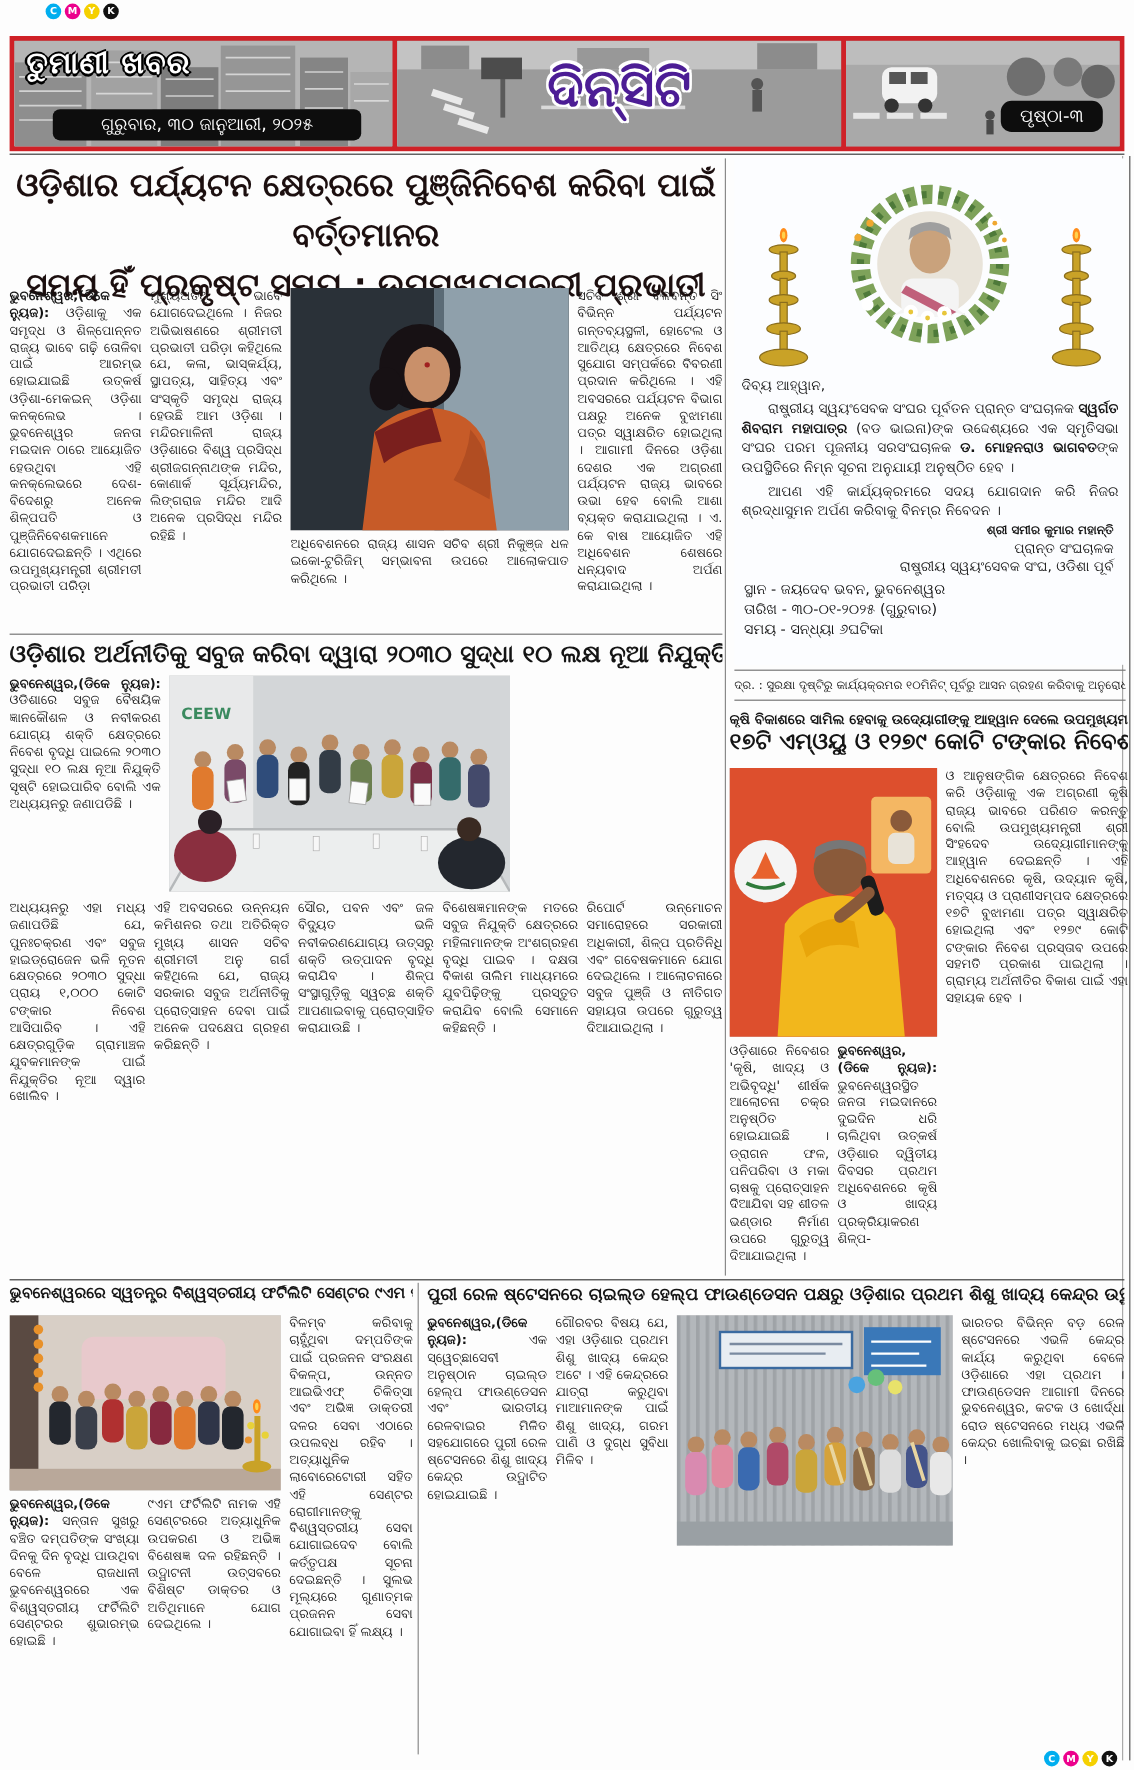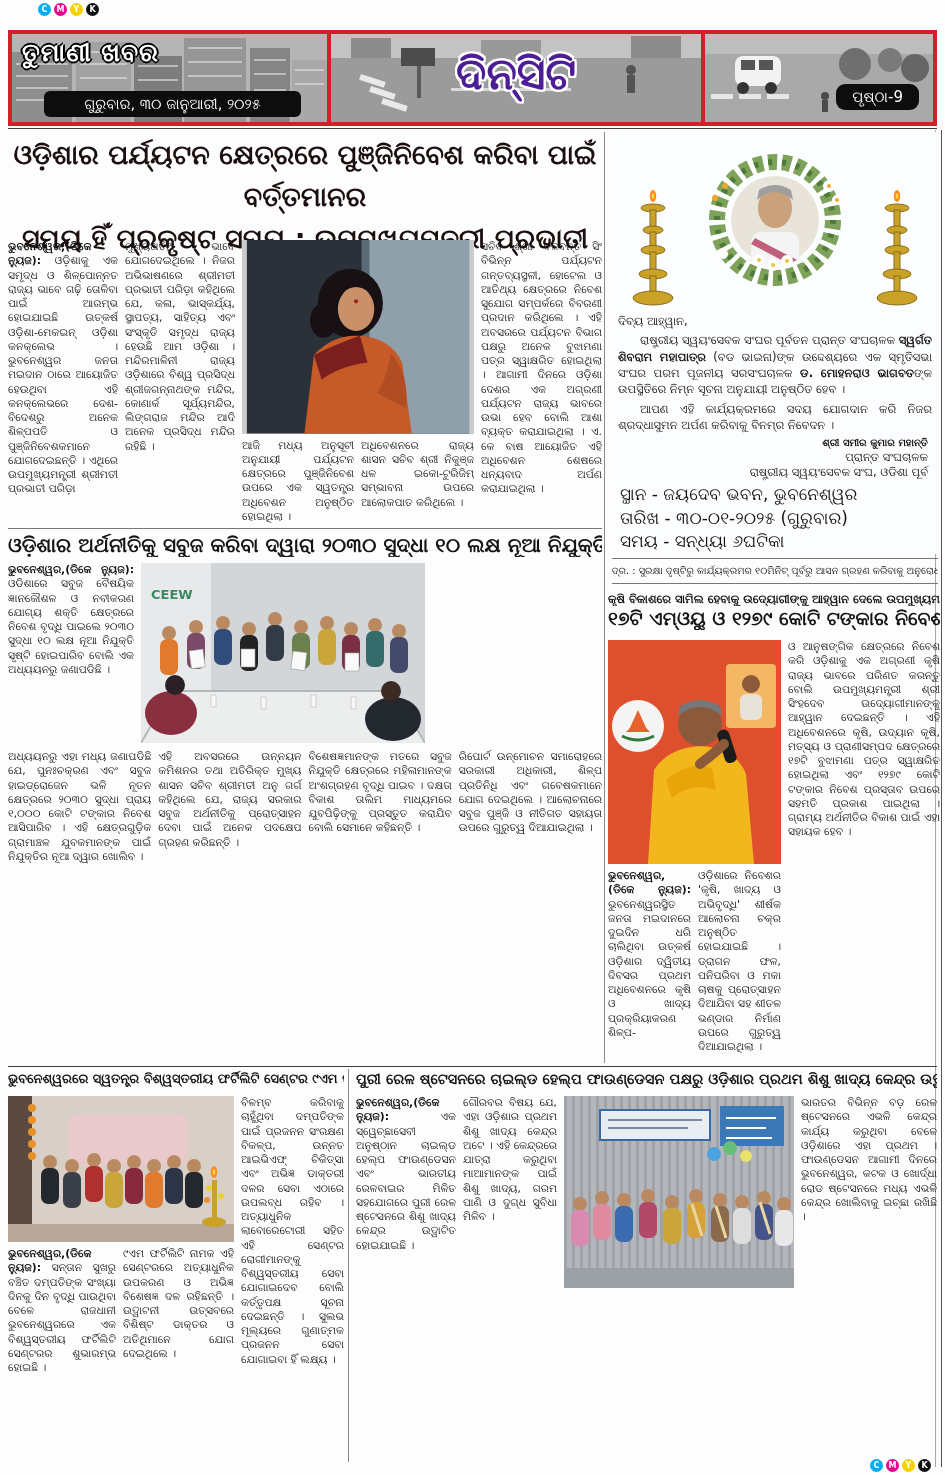--- a/index.html
+++ b/index.html
@@ -47,21 +47,21 @@
   .photo{display:block;background:#ccc;}
   
   .obit{position:absolute;left:612px;top:132px;width:326px;height:422px;background:#fcfdff;overflow:hidden;}
   .obit-title{text-align:center;font-weight:bold;font-size:19px;margin-top:2px;}
   .obit-visual{display:flex;align-items:flex-end;justify-content:center;gap:6px;margin-top:2px;}
   .obit p{margin:3px 6px;font-size:11.5px;line-height:1.42;text-align:justify;}
   .indent{text-indent:22px;}
   .sig{text-align:right;margin:2px 10px;line-height:1.35;}
   .sig .name{font-weight:bold;font-size:10px;}
   .sig div{font-size:11.5px;}
-  .detail{font-size:17px;margin:0 8px;line-height:1.4;}
+  .detail{font-size:12px;margin:0 8px;line-height:1.4;}
   .obit-note{position:absolute;left:612px;top:558px;width:326px;height:24px;border-top:1px solid #777;
              border-bottom:1px solid #777;font-size:9.8px;display:flex;align-items:center;justify-content:center;
              white-space:nowrap;overflow:hidden;}
 </style>
 </head>
 <body>
 
 <div class="page">
 
   <svg width="0" height="0" style="position:absolute">
@@ -135,21 +135,21 @@
         <circle cx="38" cy="54" r="6" fill="#333"></circle>
           <circle cx="66" cy="54" r="6" fill="#333"></circle>
         <g fill="#e6e6e6">
             <rect x="6" y="60" width="22" height="5"></rect>
             <rect x="34" y="60" width="22" height="5"></rect>
             <rect x="62" y="60" width="22" height="5"></rect>
           </g>
         <circle cx="120" cy="62" r="4" fill="#4a4a4a"></circle>
           <rect x="117" y="66" width="6" height="12" fill="#4a4a4a"></rect>
       </svg>
-      <div class="pagebadge">ପୃଷ୍ଠା-9</div>
+      <div class="pagebadge">ପୃଷ୍ଠା-୩</div>
     </div>
   </div>
 
   <div class="hrule" style="left:8px;top:128px;width:929px"></div>
   <div class="vrule" style="left:604px;top:132px;height:931px"></div>
   <div class="edge"></div>
 
   <div class="h-main">
     <div>ଓଡ଼ିଶାର ପର୍ଯ୍ୟଟନ କ୍ଷେତ୍ରରେ ପୁଞ୍ଜିନିବେଶ କରିବା ପାଇଁ ବର୍ତ୍ତମାନର</div>
     <div>ସମୟ ହିଁ ପ୍ରକୃଷ୍ଟ ସମୟ : ଉପମୁଖ୍ୟମନ୍ତ୍ରୀ ପ୍ରଭାତୀ ପରିଡ଼ା</div>
@@ -167,21 +167,20 @@
         <rect x="120" y="0" width="8" height="202" fill="#5b6b76"></rect>
         <ellipse cx="108" cy="66" rx="34" ry="36" fill="#171114"></ellipse>
         <ellipse cx="80" cy="84" rx="14" ry="18" fill="#171114"></ellipse>
         <ellipse cx="114" cy="72" rx="19" ry="23" fill="#c9906a"></ellipse>
         <circle cx="114" cy="64" r="2.2" fill="#a02020"></circle>
         <path d="M60 202 L70 120 Q90 98 118 100 Q150 102 162 128 L172 202 Z" fill="#c75b28"></path>
         <path d="M70 120 Q95 108 118 100 L126 128 Q96 132 78 146 Z" fill="#7a1f1d"></path>
         <path d="M150 118 Q170 140 166 176 L136 160 Q148 140 150 118" fill="#b14d22"></path>
       </svg>
       <div class="subrow">
-        <div class="tcol" style="width:112px">ଆଜି ମଧ୍ୟ ଅନୁସୂଚୀ ଅନୁଯାୟୀ ପର୍ଯ୍ୟଟନ କ୍ଷେତ୍ରରେ ପୁଞ୍ଜିନିବେଶ ଉପରେ ଏକ ସ୍ୱତନ୍ତ୍ର ଅଧିବେଶନ ଅନୁଷ୍ଠିତ ହୋଇଥିଲା ।</div>
         <div class="tcol" style="flex:1">ଅଧିବେଶନରେ ରାଜ୍ୟ ଶାସନ ସଚିବ ଶ୍ରୀ ନିକୁଞ୍ଜ ଧଳ ଇକୋ-ଟୁରିଜିମ୍ ସମ୍ଭାବନା ଉପରେ ଆଲୋକପାତ କରିଥିଲେ ।</div>
       </div>
     </div>
     <div class="tcol" style="flex:1">ସଚିବ ଶ୍ରୀ ବଳବନ୍ତ ସିଂ ବିଭିନ୍ନ ପର୍ଯ୍ୟଟନ ଗନ୍ତବ୍ୟସ୍ଥଳୀ, ହୋଟେଲ ଓ ଆତିଥ୍ୟ କ୍ଷେତ୍ରରେ ନିବେଶ ସୁଯୋଗ ସମ୍ପର୍କରେ ବିବରଣୀ ପ୍ରଦାନ କରିଥିଲେ । ଏହି ଅବସରରେ ପର୍ଯ୍ୟଟନ ବିଭାଗ ପକ୍ଷରୁ ଅନେକ ବୁଝାମଣା ପତ୍ର ସ୍ୱାକ୍ଷରିତ ହୋଇଥିଲା । ଆଗାମୀ ଦିନରେ ଓଡ଼ିଶା ଦେଶର ଏକ ଅଗ୍ରଣୀ ପର୍ଯ୍ୟଟନ ରାଜ୍ୟ ଭାବରେ ଉଭା ହେବ ବୋଲି ଆଶା ବ୍ୟକ୍ତ କରାଯାଇଥିଲା । ଏ. କେ ବାଷ ଆୟୋଜିତ ଏହି ଅଧିବେଶନ ଶେଷରେ ଧନ୍ୟବାଦ ଅର୍ପଣ କରାଯାଇଥିଲା ।</div>
   </div>
 
   <div class="obit">
     <div class="obit-visual">
       <svg width="52" height="128" viewBox="0 0 52 128">
         <use href="#flame" x="26" y="14"></use>
@@ -296,20 +295,21 @@
       </g>
       <ellipse cx="30" cy="150" rx="26" ry="22" fill="#8a2f3f"></ellipse>
         <circle cx="34" cy="122" r="10" fill="#2a2026"></circle>
       <ellipse cx="252" cy="156" rx="28" ry="22" fill="#23272e"></ellipse>
         <circle cx="250" cy="128" r="10" fill="#3a2a22"></circle>
     </svg>
   </div>
   <div class="body-abs" style="left:8px;top:750px;width:594px;height:313px;gap:7px">
     <div class="tcol" style="flex:1">ଅଧ୍ୟୟନରୁ ଏହା ମଧ୍ୟ ଜଣାପଡିଛି ଯେ, ପୁନଃଚକ୍ରଣ ଏବଂ ସବୁଜ ହାଇଡ୍ରୋଜେନ ଭଳି ନୂତନ କ୍ଷେତ୍ରରେ ୨୦୩୦ ସୁଦ୍ଧା ପ୍ରାୟ ୧,୦୦୦ କୋଟି ଟଙ୍କାର ନିବେଶ ଆସିପାରିବ । ଏହି କ୍ଷେତ୍ରଗୁଡ଼ିକ ଗ୍ରାମାଞ୍ଚଳ ଯୁବକମାନଙ୍କ ପାଇଁ ନିଯୁକ୍ତିର ନୂଆ ଦ୍ୱାର ଖୋଲିବ ।</div>
     <div class="tcol" style="flex:1">ଏହି ଅବସରରେ ଉନ୍ନୟନ କମିଶନର ତଥା ଅତିରିକ୍ତ ମୁଖ୍ୟ ଶାସନ ସଚିବ ଶ୍ରୀମତୀ ଅନୁ ଗର୍ଗ କହିଥିଲେ ଯେ, ରାଜ୍ୟ ସରକାର ସବୁଜ ଅର୍ଥନୀତିକୁ ପ୍ରୋତ୍ସାହନ ଦେବା ପାଇଁ ଅନେକ ପଦକ୍ଷେପ ଗ୍ରହଣ କରିଛନ୍ତି ।</div>
+    <div class="tcol" style="flex:1">ସୌର, ପବନ ଏବଂ ଜଳ ବିଦ୍ୟୁତ ଭଳି ନବୀକରଣଯୋଗ୍ୟ ଉତ୍ସରୁ ଶକ୍ତି ଉତ୍ପାଦନ ବୃଦ୍ଧି କରାଯିବ । ଶିଳ୍ପ ସଂସ୍ଥାଗୁଡ଼ିକୁ ସ୍ୱଚ୍ଛ ଶକ୍ତି ଆପଣାଇବାକୁ ପ୍ରୋତ୍ସାହିତ କରାଯାଉଛି ।</div>
     <div class="tcol" style="flex:1">ବିଶେଷଜ୍ଞମାନଙ୍କ ମତରେ ସବୁଜ ନିଯୁକ୍ତି କ୍ଷେତ୍ରରେ ମହିଳାମାନଙ୍କ ଅଂଶଗ୍ରହଣ ବୃଦ୍ଧି ପାଇବ । ଦକ୍ଷତା ବିକାଶ ତାଲିମ ମାଧ୍ୟମରେ ଯୁବପିଢ଼ିଙ୍କୁ ପ୍ରସ୍ତୁତ କରାଯିବ ବୋଲି ସେମାନେ କହିଛନ୍ତି ।</div>
     <div class="tcol" style="flex:1">ରିପୋର୍ଟ ଉନ୍ମୋଚନ ସମାରୋହରେ ସରକାରୀ ଅଧିକାରୀ, ଶିଳ୍ପ ପ୍ରତିନିଧି ଏବଂ ଗବେଷକମାନେ ଯୋଗ ଦେଇଥିଲେ । ଆଲୋଚନାରେ ସବୁଜ ପୁଞ୍ଜି ଓ ନୀତିଗତ ସହାୟତା ଉପରେ ଗୁରୁତ୍ୱ ଦିଆଯାଇଥିଲା ।</div>
   </div>
 
   <div class="kicker">କୃଷି ବିକାଶରେ ସାମିଲ ହେବାକୁ ଉଦ୍ୟୋଗୀଙ୍କୁ ଆହ୍ୱାନ ଦେଲେ ଉପମୁଖ୍ୟମନ୍ତ୍ରୀ ଶ୍ରୀ ସିଂହଦେବ</div>
   <div class="h3">୧୭ଟି ଏମ୍ଓୟୁ ଓ ୧୨୭୯ କୋଟି ଟଙ୍କାର ନିବେଶ ପାଇଁ ସହମତି</div>
   <div class="body-abs" style="left:608px;top:640px;width:332px;height:423px;gap:7px">
     <div class="stack" style="width:173px">
       <svg class="photo" width="173" height="224" viewBox="0 0 173 224">
         <rect width="173" height="224" fill="#d84a2b"></rect>
@@ -322,24 +322,24 @@
         <circle cx="143" cy="44" r="9" fill="#8a5a3a"></circle>
           <rect x="132" y="54" width="22" height="26" rx="6" fill="#e8e3d8"></rect>
         <path d="M40 224 L46 130 Q60 108 92 106 Q128 108 138 134 L146 224 Z" fill="#f2b71c"></path>
         <circle cx="92" cy="84" r="22" fill="#8a5a3a"></circle>
         <path d="M70 76 Q92 58 114 76 L112 66 Q92 54 72 66 Z" fill="#777"></path>
         <path d="M58 140 Q80 120 104 128 L108 150 Q82 142 64 158 Z" fill="#e8a50a"></path>
         <rect x="108" y="92" width="12" height="34" rx="5" fill="#1c1c1c" transform="rotate(-18 108 92)"></rect>
         <path d="M92 124 Q108 112 116 104" stroke="#8a5a3a" stroke-width="10" fill="none" stroke-linecap="round"></path>
       </svg>
       <div class="subrow">
+        <div class="tcol" style="flex:1">ଓଡ଼ିଶାରେ ନିବେଶର 'କୃଷି, ଖାଦ୍ୟ ଓ ଅଭିବୃଦ୍ଧି' ଶୀର୍ଷକ ଆଲୋଚନା ଚକ୍ର ଅନୁଷ୍ଠିତ ହୋଇଯାଇଛି । ଡ୍ରାଗନ ଫଳ, ପନିପରିବା ଓ ମକା ଚାଷକୁ ପ୍ରୋତ୍ସାହନ ଦିଆଯିବା ସହ ଶୀତଳ ଭଣ୍ଡାର ନିର୍ମାଣ ଉପରେ ଗୁରୁତ୍ୱ ଦିଆଯାଇଥିଲା ।</div>
         <div class="tcol" style="width:83px">
           <b class="byline">ଭୁବନେଶ୍ୱର,(ଡିକେ ନ୍ୟୁଜ):</b><span> ଭୁବନେଶ୍ୱରସ୍ଥିତ ଜନତା ମଇଦାନରେ ଦୁଇଦିନ ଧରି ଚାଲିଥିବା ଉତ୍କର୍ଷ ଓଡ଼ିଶାର ଦ୍ୱିତୀୟ ଦିବସର ପ୍ରଥମ ଅଧିବେଶନରେ କୃଷି ଓ ଖାଦ୍ୟ ପ୍ରକ୍ରିୟାକରଣ ଶିଳ୍ପ-</span>
         </div>
-        <div class="tcol" style="flex:1">ଓଡ଼ିଶାରେ ନିବେଶର 'କୃଷି, ଖାଦ୍ୟ ଓ ଅଭିବୃଦ୍ଧି' ଶୀର୍ଷକ ଆଲୋଚନା ଚକ୍ର ଅନୁଷ୍ଠିତ ହୋଇଯାଇଛି । ଡ୍ରାଗନ ଫଳ, ପନିପରିବା ଓ ମକା ଚାଷକୁ ପ୍ରୋତ୍ସାହନ ଦିଆଯିବା ସହ ଶୀତଳ ଭଣ୍ଡାର ନିର୍ମାଣ ଉପରେ ଗୁରୁତ୍ୱ ଦିଆଯାଇଥିଲା ।</div>
       </div>
     </div>
     <div class="tcol" style="flex:1">ଓ ଆନୁଷଙ୍ଗିକ କ୍ଷେତ୍ରରେ ନିବେଶ କରି ଓଡ଼ିଶାକୁ ଏକ ଅଗ୍ରଣୀ କୃଷି ରାଜ୍ୟ ଭାବରେ ପରିଣତ କରନ୍ତୁ ବୋଲି ଉପମୁଖ୍ୟମନ୍ତ୍ରୀ ଶ୍ରୀ ସିଂହଦେବ ଉଦ୍ୟୋଗୀମାନଙ୍କୁ ଆହ୍ୱାନ ଦେଇଛନ୍ତି । ଏହି ଅଧିବେଶନରେ କୃଷି, ଉଦ୍ୟାନ କୃଷି, ମତ୍ସ୍ୟ ଓ ପ୍ରାଣୀସମ୍ପଦ କ୍ଷେତ୍ରରେ ୧୭ଟି ବୁଝାମଣା ପତ୍ର ସ୍ୱାକ୍ଷରିତ ହୋଇଥିଲା ଏବଂ ୧୨୭୯ କୋଟି ଟଙ୍କାର ନିବେଶ ପ୍ରସ୍ତାବ ଉପରେ ସହମତି ପ୍ରକାଶ ପାଇଥିଲା । ଗ୍ରାମ୍ୟ ଅର୍ଥନୀତିର ବିକାଶ ପାଇଁ ଏହା ସହାୟକ ହେବ ।</div>
   </div>
 
   <div class="hrule" style="left:8px;top:1066px;width:929px"></div>
   <div class="vrule" style="left:348px;top:1069px;height:393px"></div>
 
   <div class="h4" style="left:8px;width:336px;font-size:13px">ଭୁବନେଶ୍ୱରରେ ସ୍ୱତନ୍ତ୍ର ବିଶ୍ୱସ୍ତରୀୟ ଫର୍ଟିଲିଟି ସେଣ୍ଟର ୯ଏମ ଫର୍ଟିଲିଟିର ଶୁଭାରମ୍ଭ</div>
   <div class="body-abs" style="left:8px;top:1096px;width:336px;height:366px;gap:7px">

